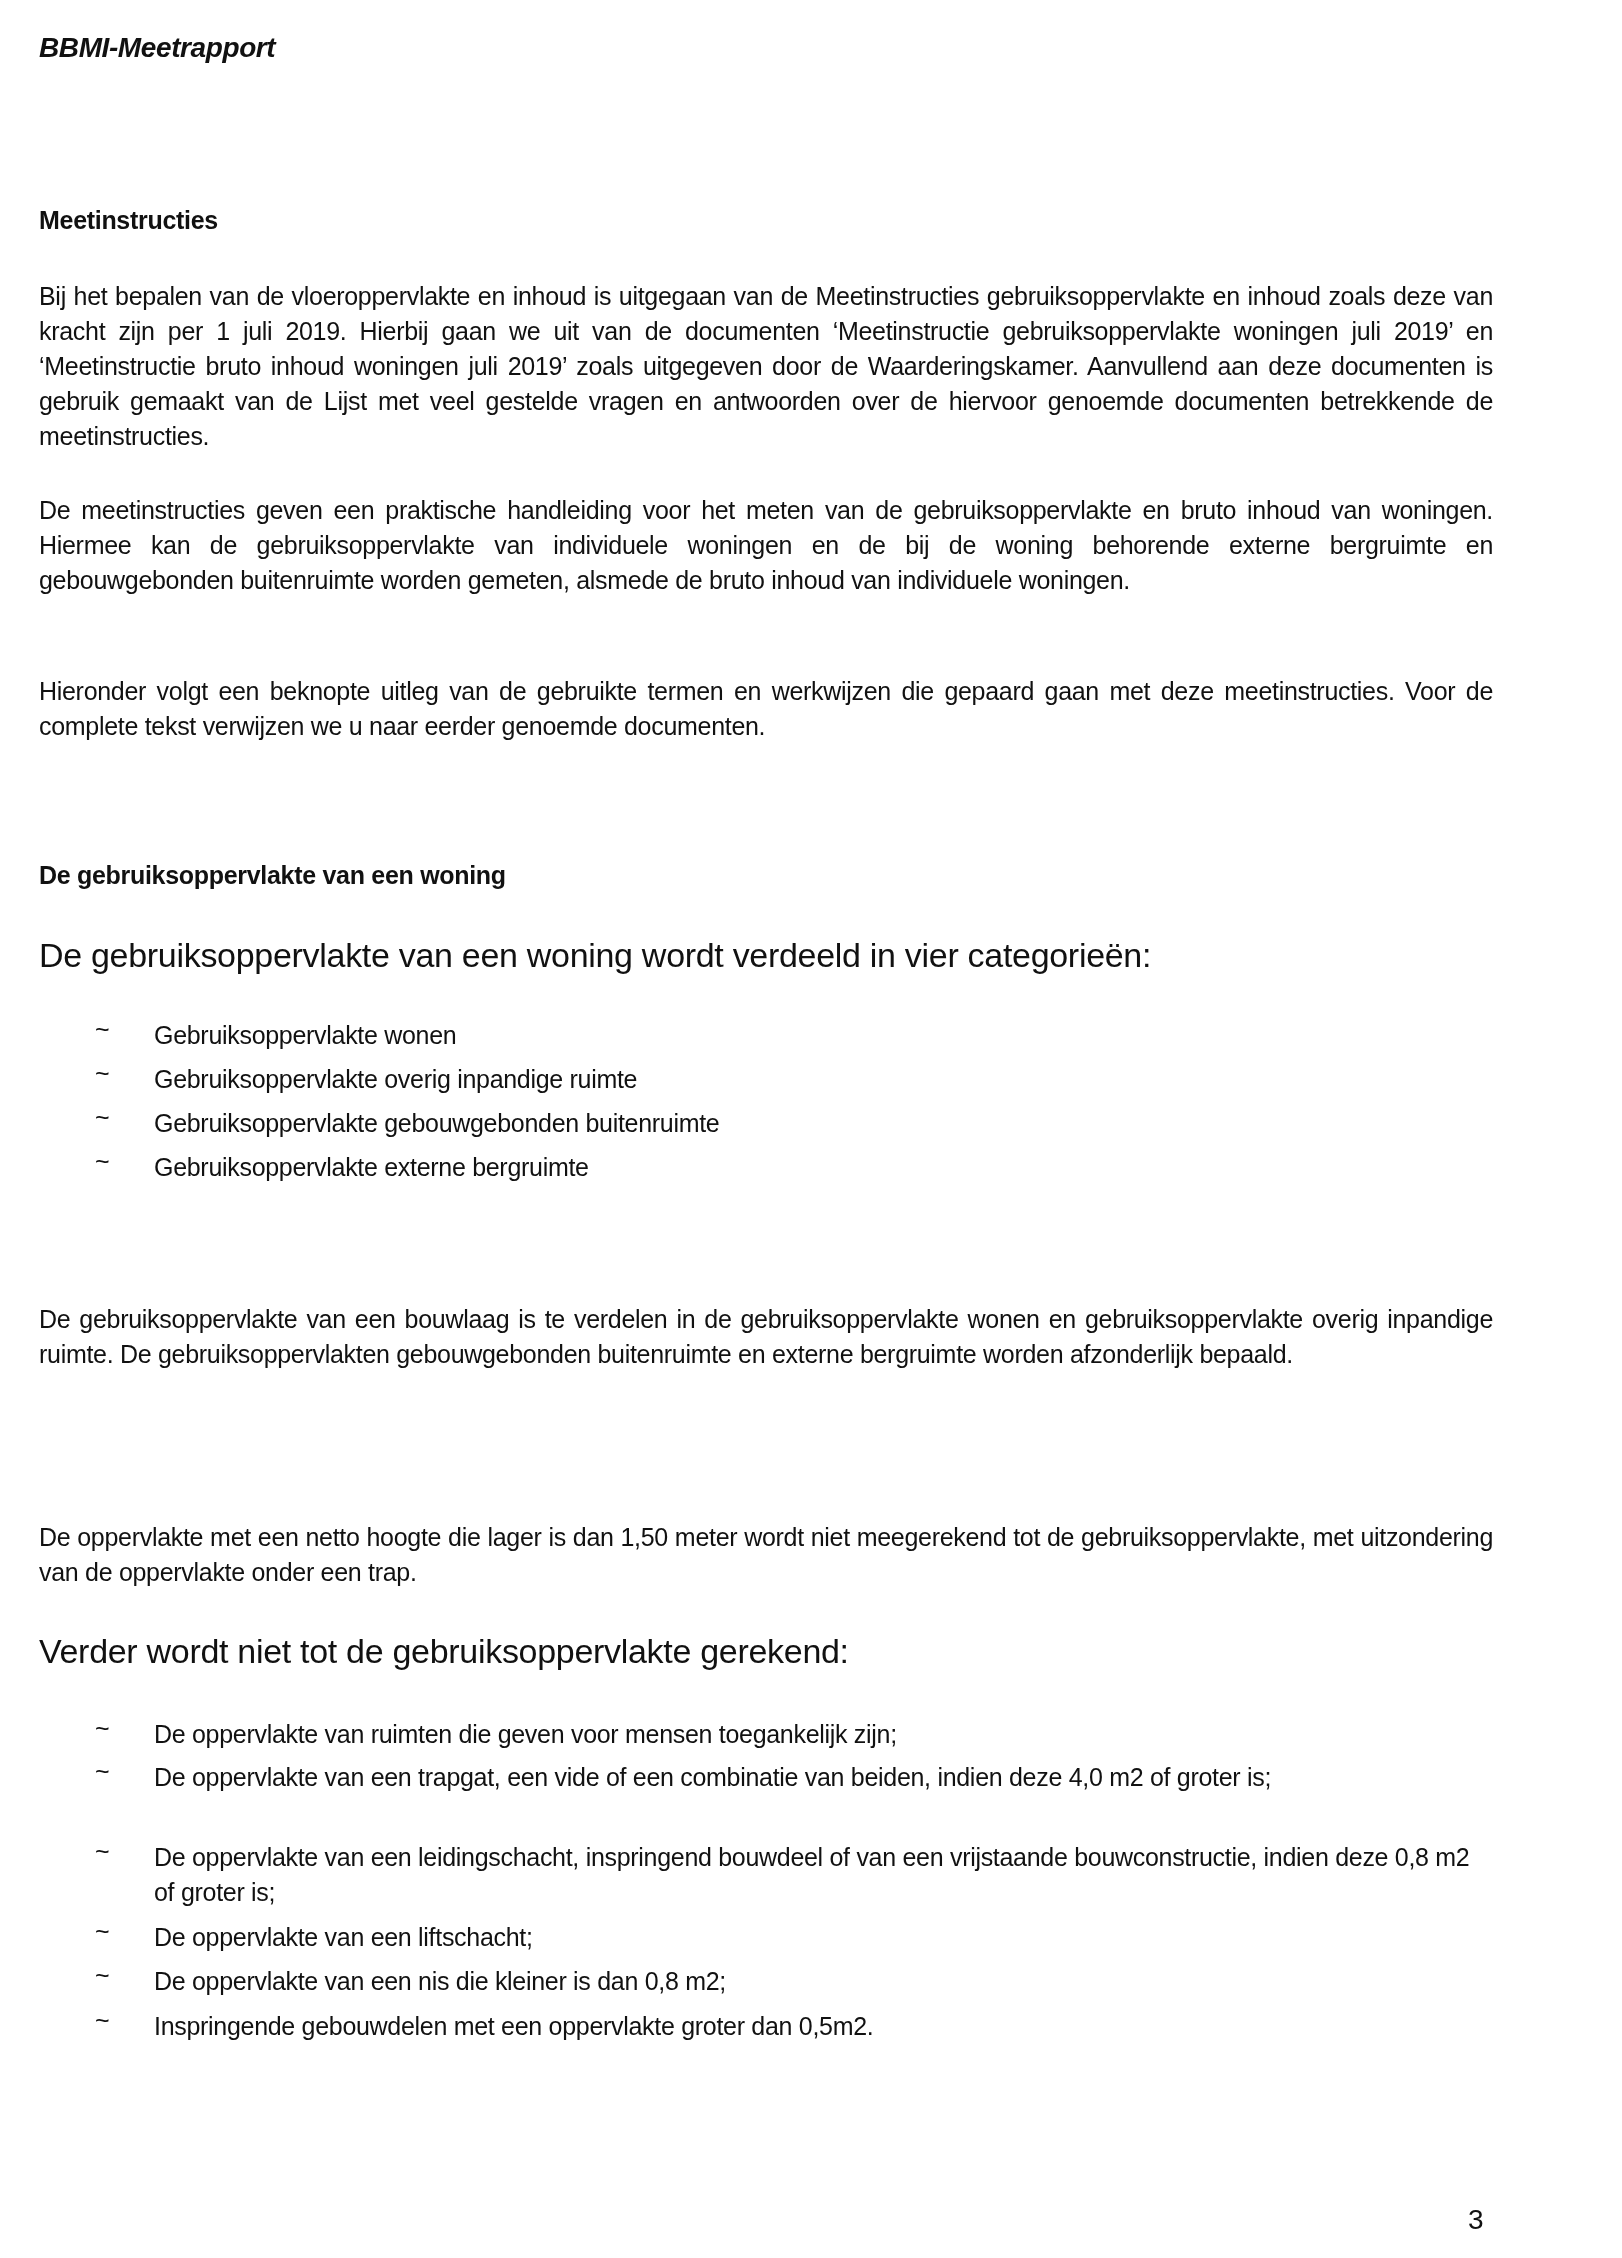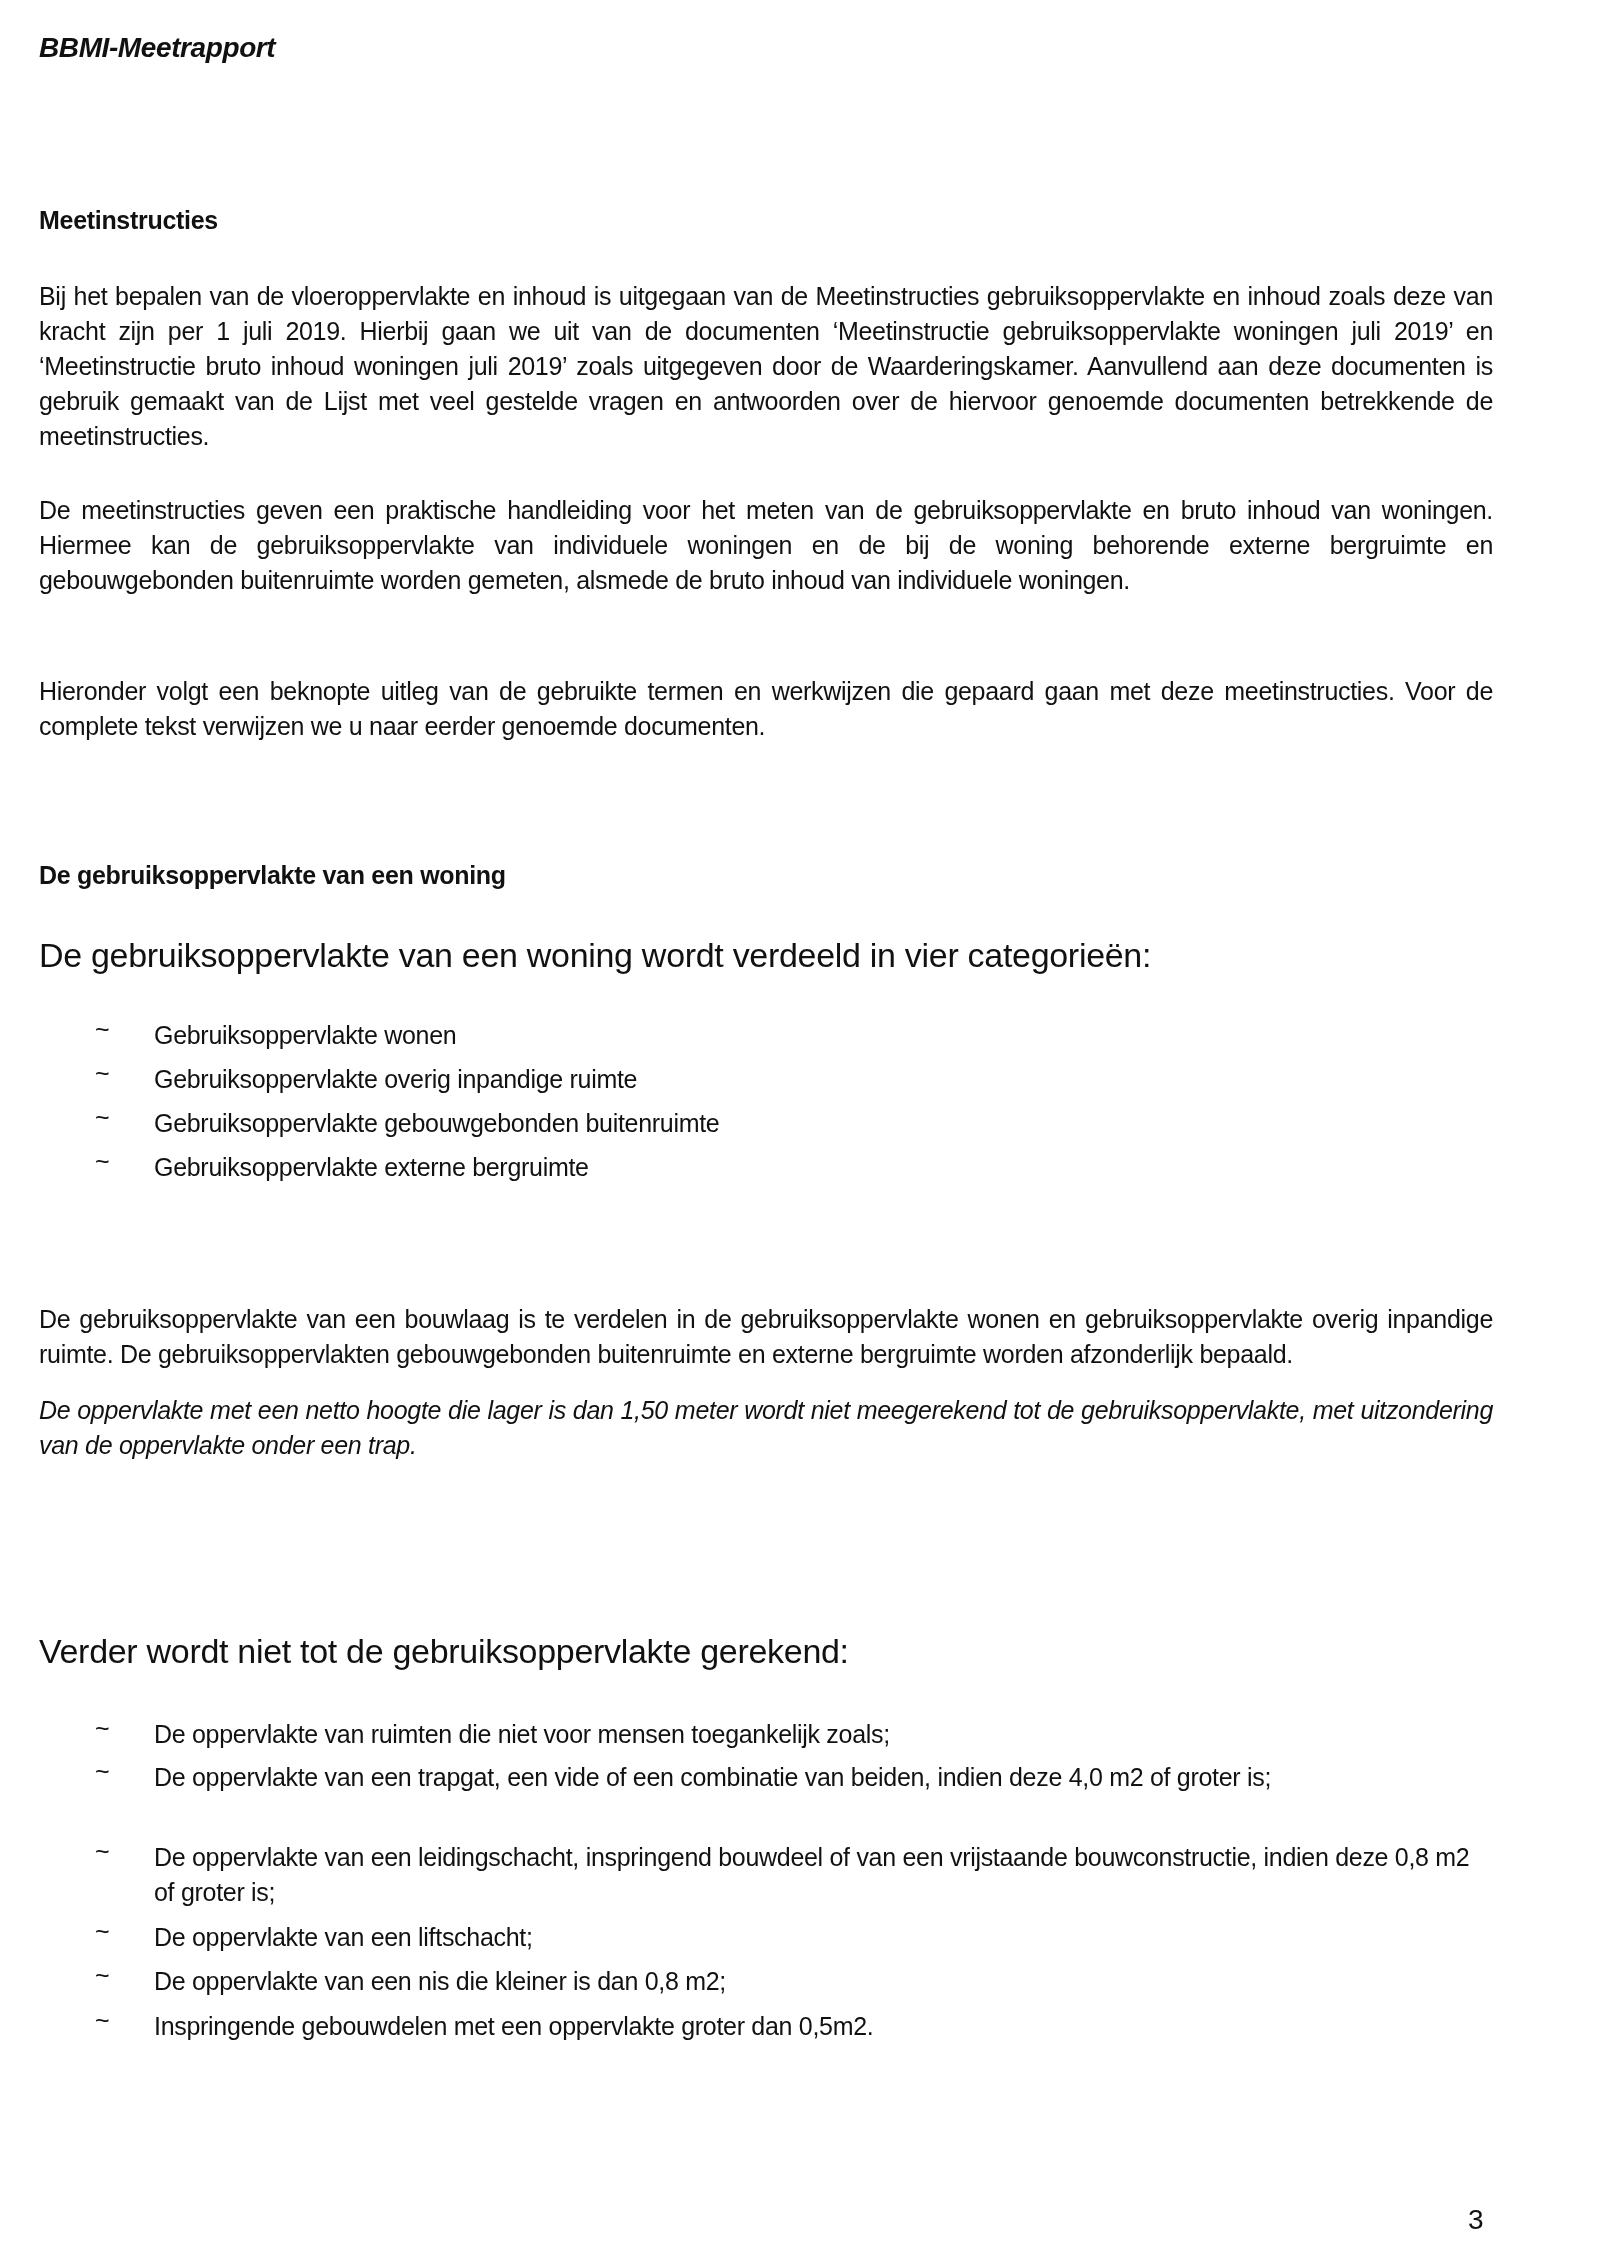--- a/index.html
+++ b/index.html
@@ -44,28 +44,28 @@
     <span class="sym">~</span>
     <span class="txt">Gebruiksoppervlakte gebouwgebonden buitenruimte</span>
   </div>
   <div class="bullet" style="top:132px;">
     <span class="sym">~</span>
     <span class="txt">Gebruiksoppervlakte externe bergruimte</span>
   </div>
 </div>
 
 <div class="abs para" style="top:1302px;">De gebruiksoppervlakte van een bouwlaag is te verdelen in de gebruiksoppervlakte wonen en gebruiksoppervlakte overig inpandige ruimte. De gebruiksoppervlakten gebouwgebonden buitenruimte en externe bergruimte worden afzonderlijk bepaald.</div>
-<div class="abs para" style="top:1393px;font-style:italic;">De oppervlakte met een netto hoogte die lager is dan 1,50 meter wordt niet meegerekend tot de gebruiksoppervlakte, met uitzondering van de oppervlakte onder een trap.</div>
+<div class="abs para" style="top:1520px;">De oppervlakte met een netto hoogte die lager is dan 1,50 meter wordt niet meegerekend tot de gebruiksoppervlakte, met uitzondering van de oppervlakte onder een trap.</div>
 
 <div class="abs line" style="top:1632px;">Verder wordt niet tot de gebruiksoppervlakte gerekend:</div>
 
 <div class="abs bullet-list" style="top:1717px;">
   <div class="bullet" style="top:0px;">
     <span class="sym">~</span>
-    <span class="txt">De oppervlakte van ruimten die niet voor mensen toegankelijk zoals;</span>
+    <span class="txt">De oppervlakte van ruimten die geven voor mensen toegankelijk zijn;</span>
   </div>
   <div class="bullet" style="top:43px;">
     <span class="sym">~</span>
     <span class="txt">De oppervlakte van een trapgat, een vide of een combinatie van beiden, indien deze 4,0 m2 of groter is;</span>
   </div>
   <div class="bullet" style="top:123px;">
     <span class="sym">~</span>
     <span class="txt">De oppervlakte van een leidingschacht, inspringend bouwdeel of van een vrijstaande bouwconstructie, indien deze 0,8 m2 of groter is;</span>
   </div>
   <div class="bullet" style="top:203px;">

